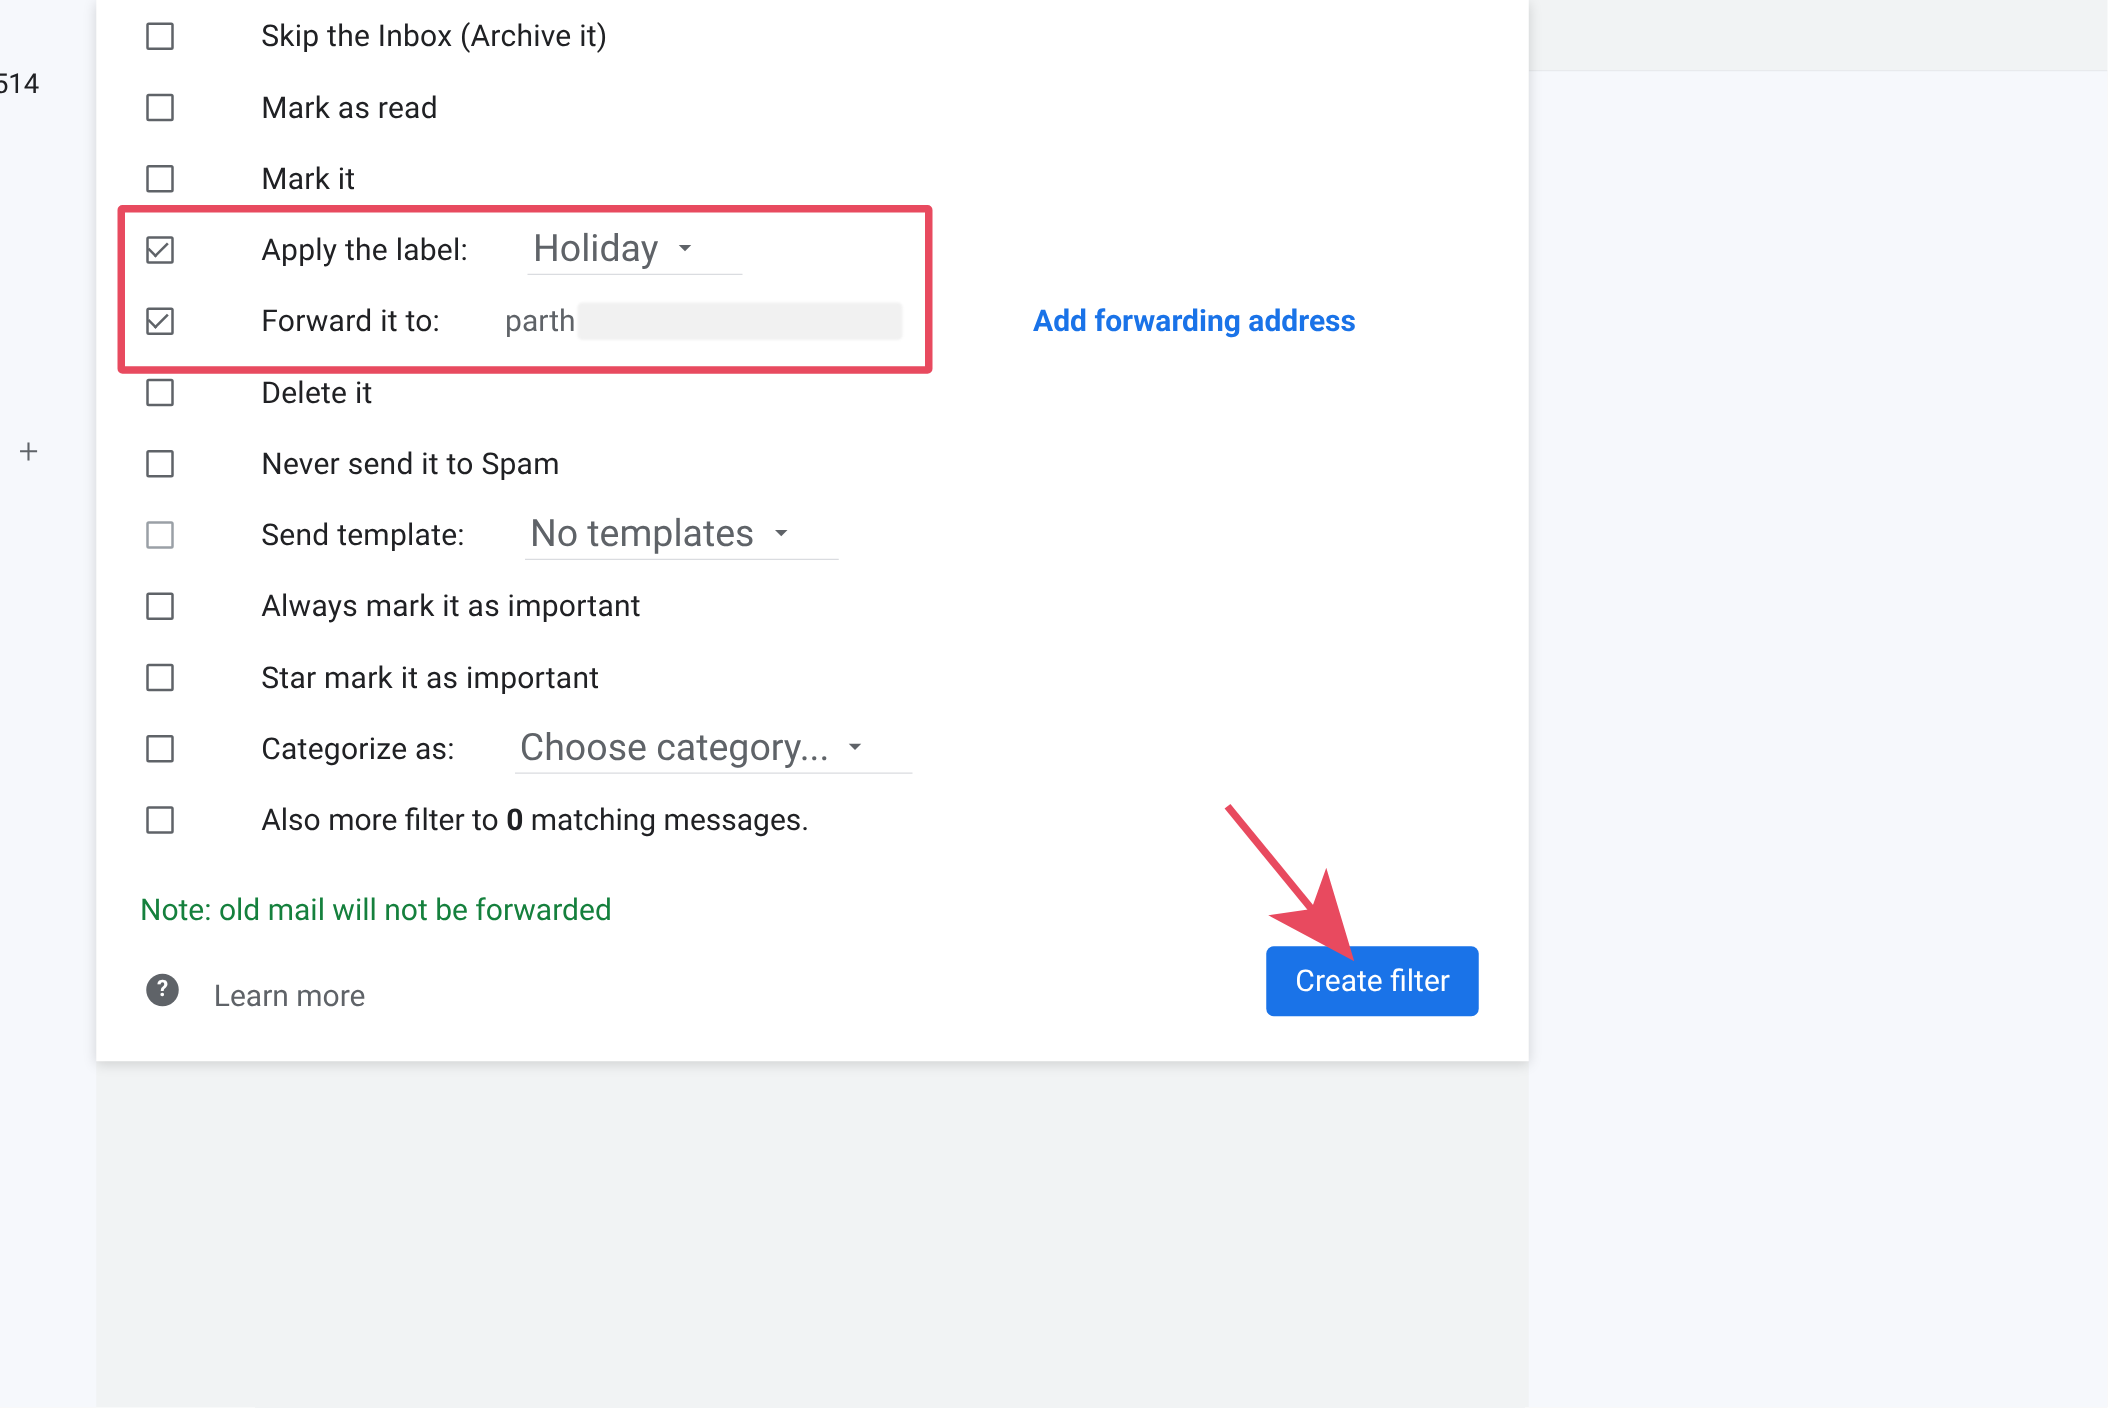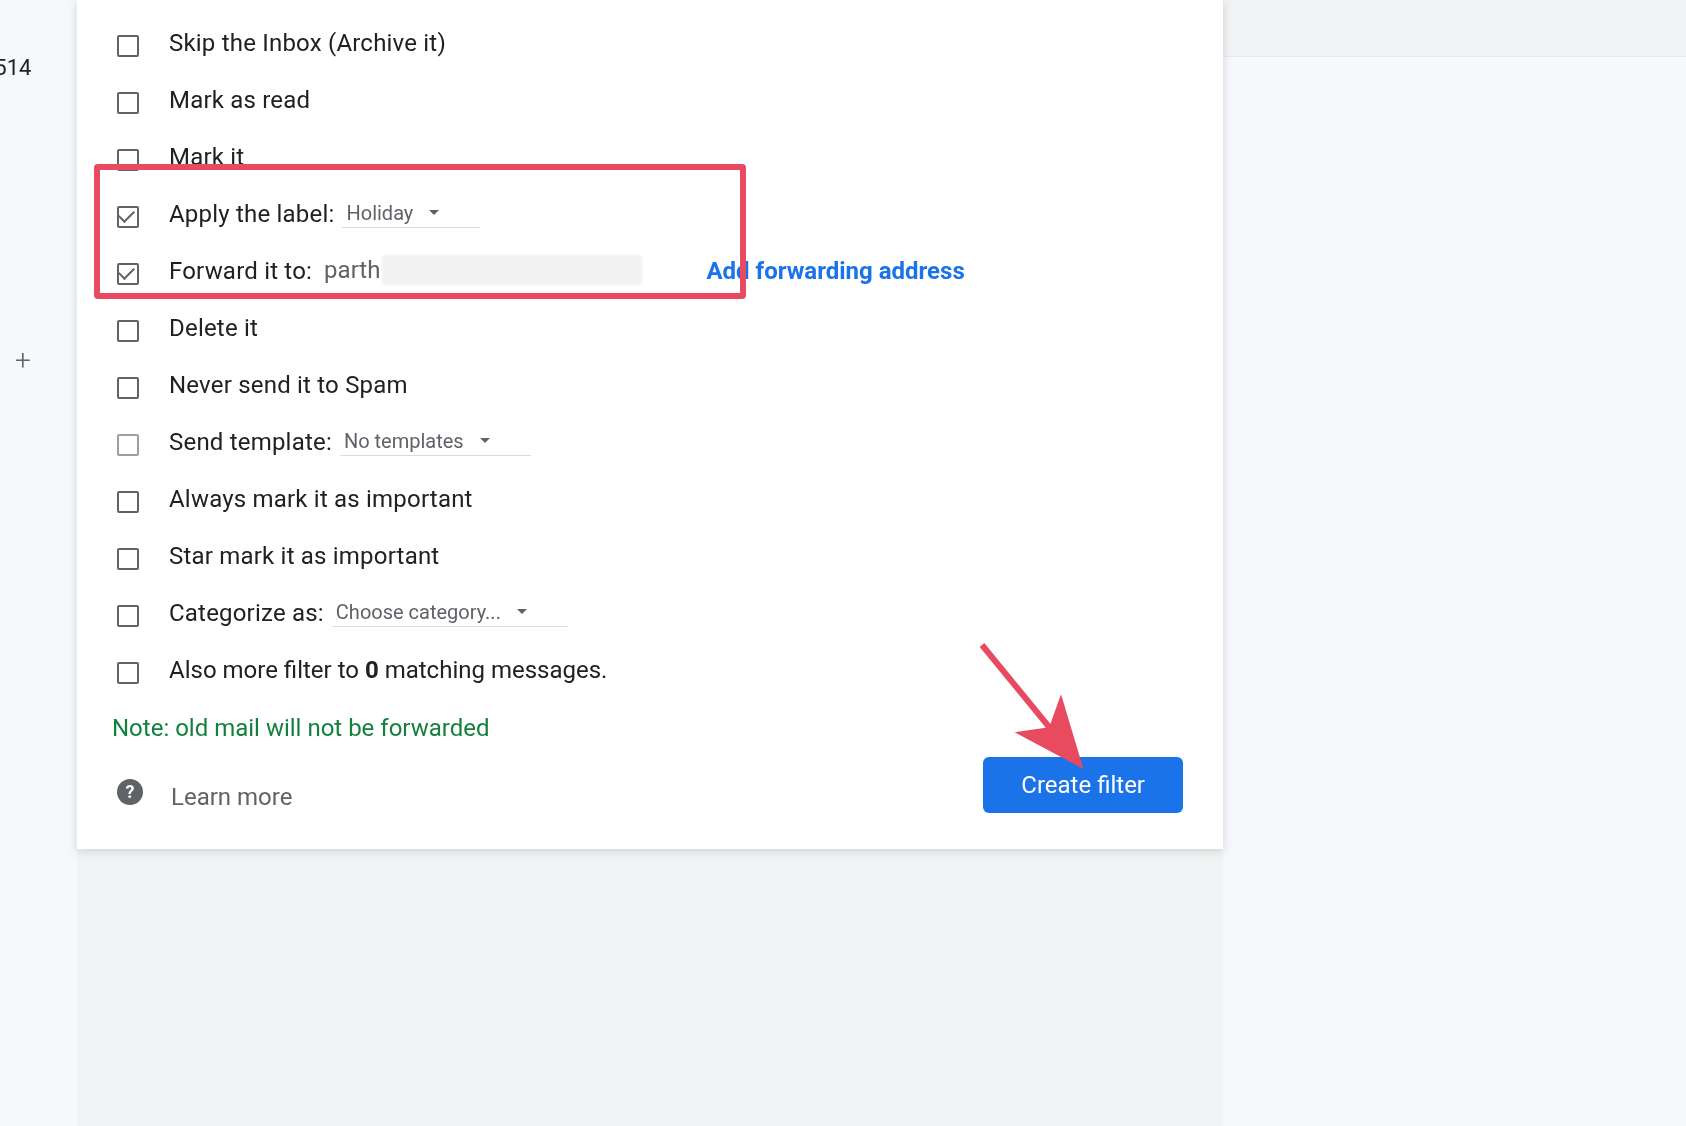--- a/index.html
+++ b/index.html
@@ -53,24 +53,25 @@
       position: absolute;
       left: 1223px;
       top: 56px;
       width: 463px;
       height: 1070px;
       background: #f6f8fc;
       border-top: 1px solid #e8eaed;
     }
     .filter-row {
       display: flex;
-      align-items: flex-end;
+      align-items: center;
       padding: 0;
       height: 57px;
       position: relative;
+      gap: 40px;
     }
     .checkbox-wrapper {
       width: 22px;
       height: 22px;
       margin-left: 40px;
       margin-right: 30px;
       display: flex;
       align-items: center;
       justify-content: center;
       position: relative;
@@ -106,21 +107,21 @@
       left: -21px;
       top: -21px;
       z-index: -1;
     }
     .row-label {
       font-size: 24px;
       color: #202124;
       letter-spacing: 0.2px;
     }
     .dropdown-select {
-      font-size: 20px;
+      font-size: 30px;
       color: #5f6368;
       margin-left: 8px;
       padding: 2px 40px 2px 4px;
       border: none;
       border-bottom: 1px solid #dadce0;
       background: transparent;
       position: relative;
       display: inline-flex;
       align-items: center;
     }
@@ -204,21 +205,21 @@
       cursor: pointer;
       margin-top: 11px;
     }
     .create-filter-btn {
       position: absolute;
       right: 40px;
       top: 15px;
       background: #1a73e8;
       color: #fff;
       font-size: 24px;
-      padding: 14px 38px;
+      padding: 14px 23px;
       border: none;
       border-radius: 6px;
       cursor: pointer;
       font-family: inherit;
     }
     .arrow-annotation {
       position: absolute;
       left: 895px;
       top: 635px;
       pointer-events: none;

